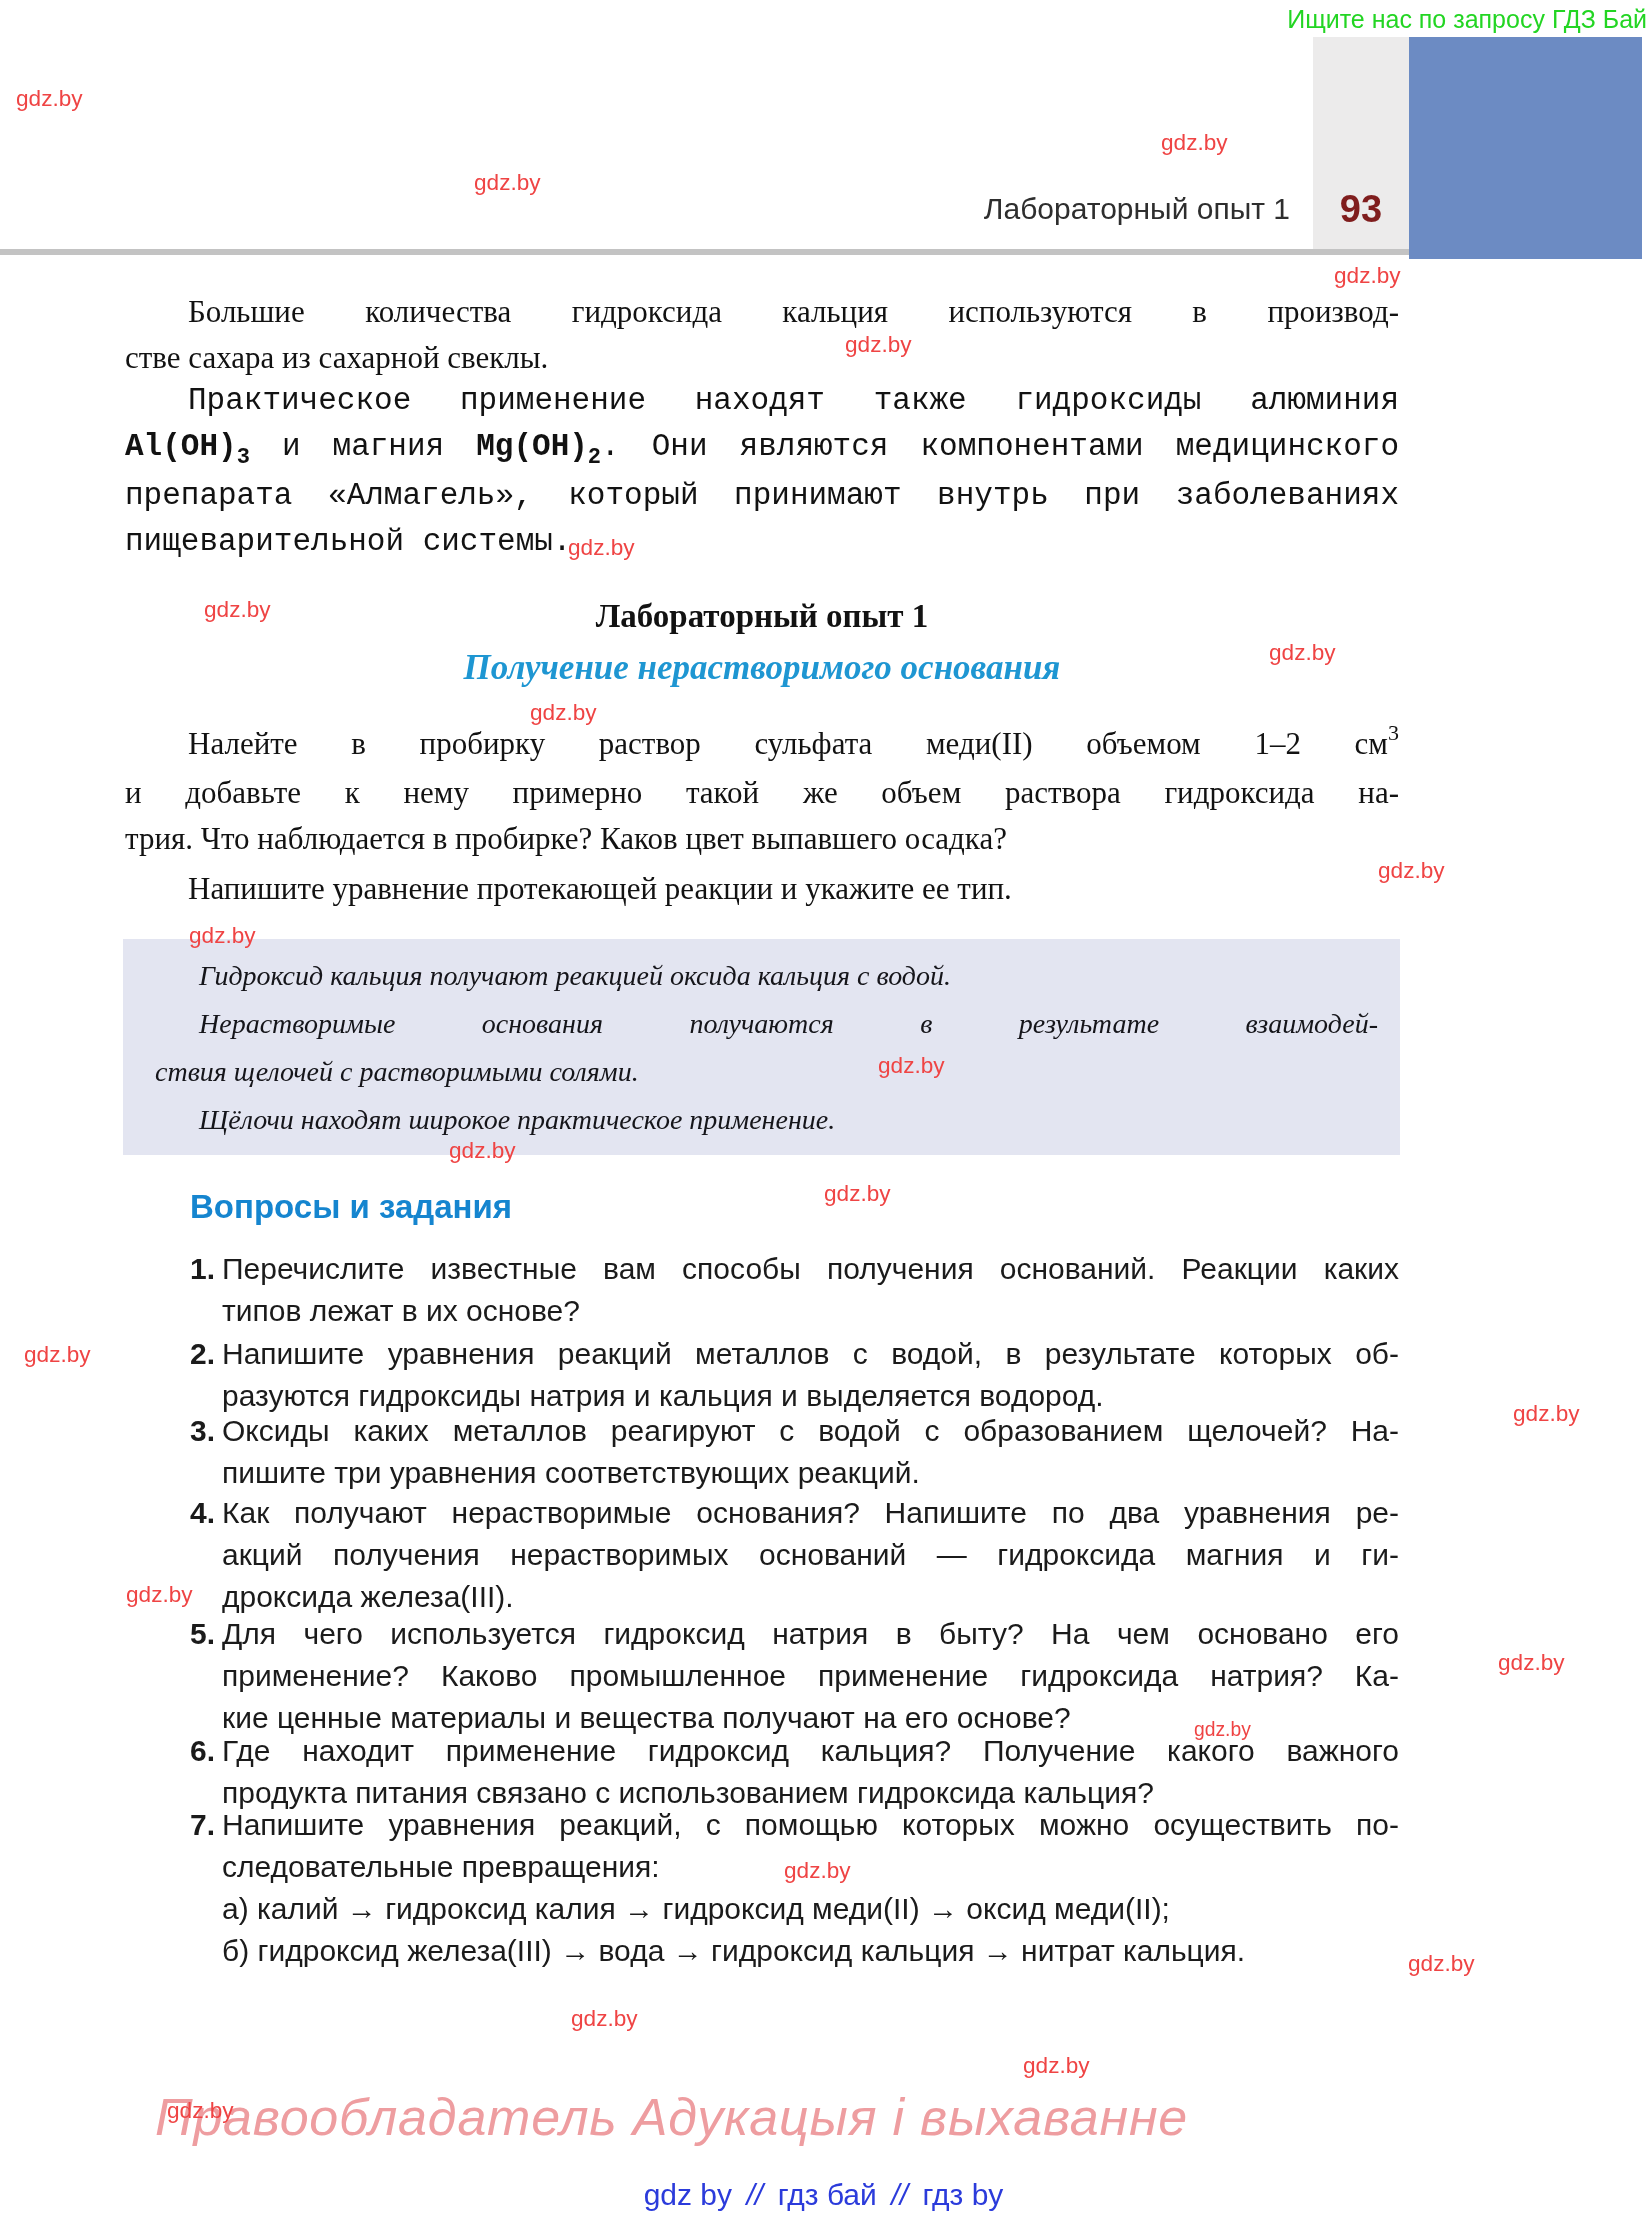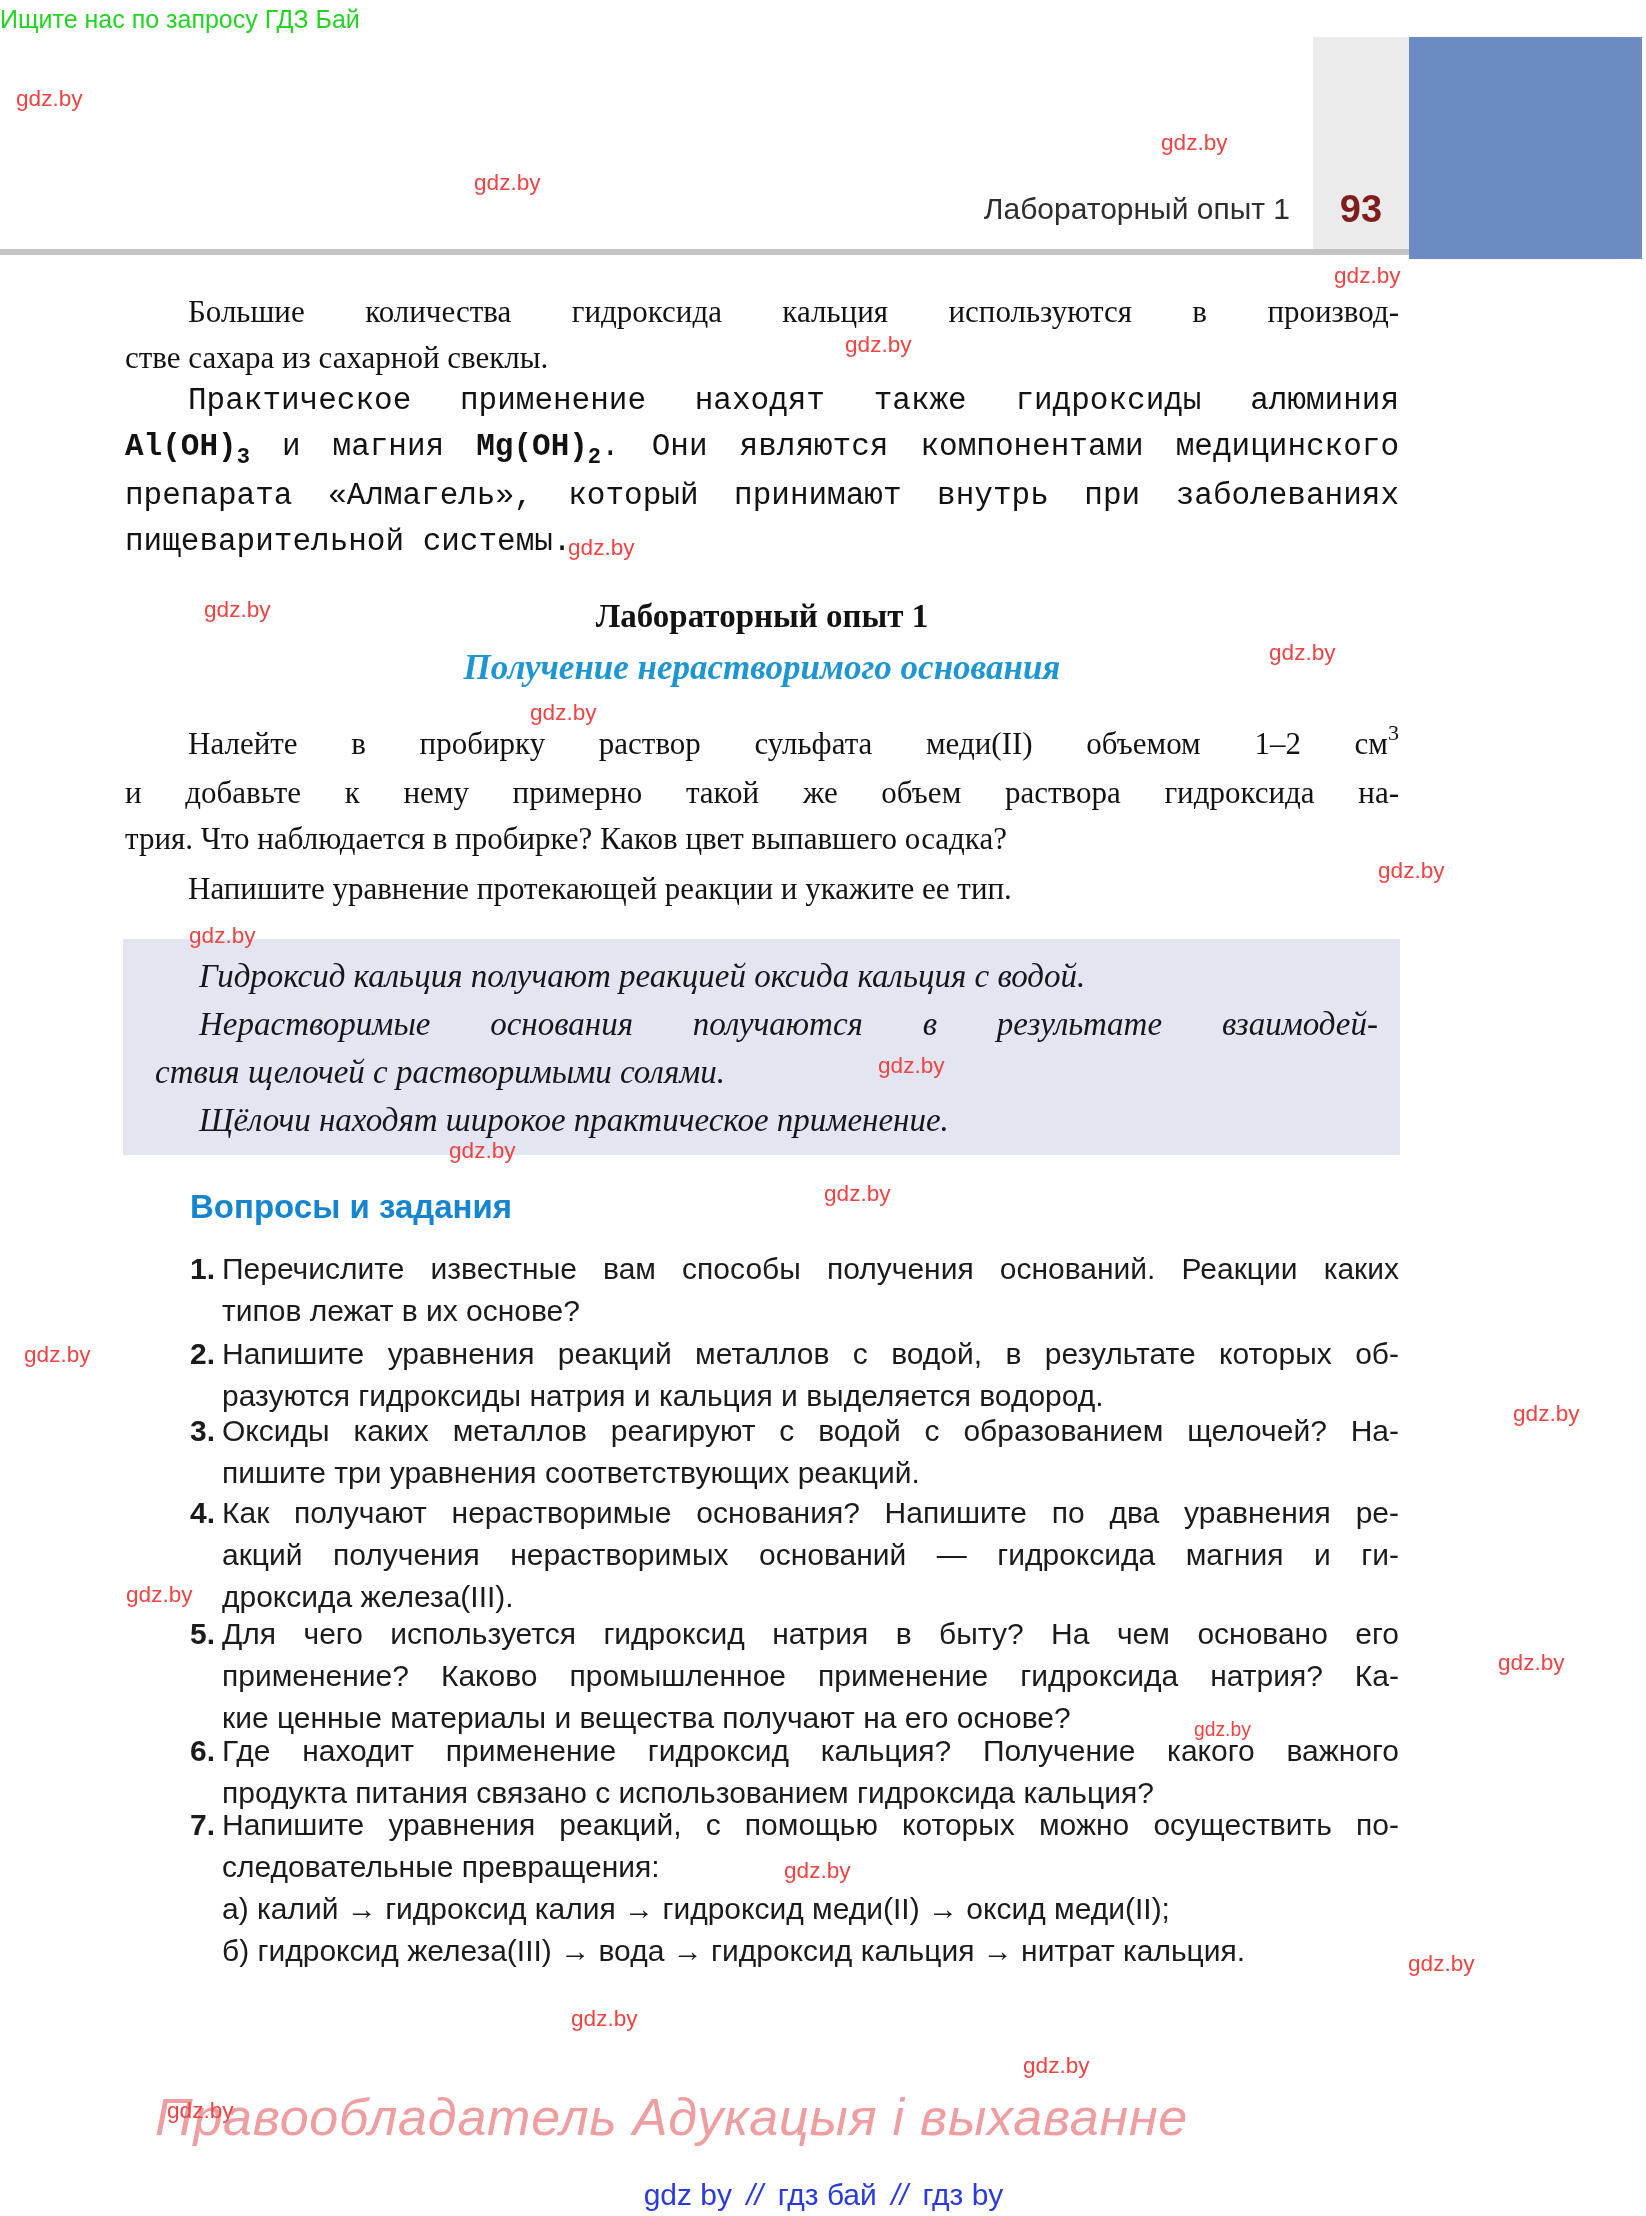--- a/index.html
+++ b/index.html
@@ -1,19 +1,19 @@
 <!DOCTYPE html>
 <html style="font-size:13px"><head>
 <meta charset="utf-8">
 <style>
   html,body{margin:0;padding:0;background:#ffffff;}
   .page{position:relative;width:1647px;height:2216px;background:#ffffff;overflow:hidden;
         font-family:"Liberation Serif", serif;color:#121212;}
 
-  .top-banner{position:absolute;left:0;top:4.8px;width:1647px;text-align:left;
+  .top-banner{position:absolute;left:0;top:4.8px;width:1647px;text-align:right;
               font:400 25px/29px "Liberation Sans", sans-serif;}
 
   .running-title{position:absolute;right:357px;top:193px;
                  font:400 30px/32px "Liberation Sans", sans-serif;color:#2e2e2e;}
 
   .pagebox{position:absolute;left:1313px;top:37px;width:96px;height:212px;background:#ecebeb;}
   .pagenum{position:absolute;left:0;top:152px;width:100%;text-align:center;
            font:700 38px/40px "Liberation Sans", sans-serif;color:#7f1d1d;}
   .bluebox{position:absolute;left:1409px;top:37px;width:233px;height:222px;background:#6c8bc3;}
   .rule{position:absolute;left:0;top:249px;width:1409px;height:5.6px;background:#c3c3c3;}
@@ -31,21 +31,21 @@
   .labp1{top:721px;}
   .labp2{top:866px;}
 
   .lab-title{position:absolute;left:125px;top:598px;width:1274px;text-align:center;
              font-weight:700;font-size:33px;}
   .lab-subtitle{position:absolute;left:125px;top:648px;width:1274px;text-align:center;
                 font-style:italic;font-weight:700;font-size:35px;color:#1e96d2;}
 
   .notebox{position:absolute;left:123px;top:939px;width:1277px;height:216px;background:#e3e5f1;
            box-sizing:border-box;padding:13px 22px 0 32px;font-style:italic;
-           font-size:33px;line-height:48px;color:#15151a;}
+           font-size:28px;line-height:48px;color:#15151a;}
   .notebox .line.ind{text-indent:44px;}
 
   .q-heading{position:absolute;left:190px;top:1188px;
              font:700 33px/37px "Liberation Sans", sans-serif;color:#1585cf;}
 
   .question{position:absolute;left:190px;width:1209px;
             font-family:"Liberation Sans", sans-serif;font-size:30px;line-height:42px;color:#1b1b1b;}
   .qnum{position:absolute;left:0;top:0;font-weight:700;}
   .qlines{margin-left:32px;}
   .q1{top:1248px;} .q2{top:1333px;} .q3{top:1410px;} .q4{top:1492px;}

